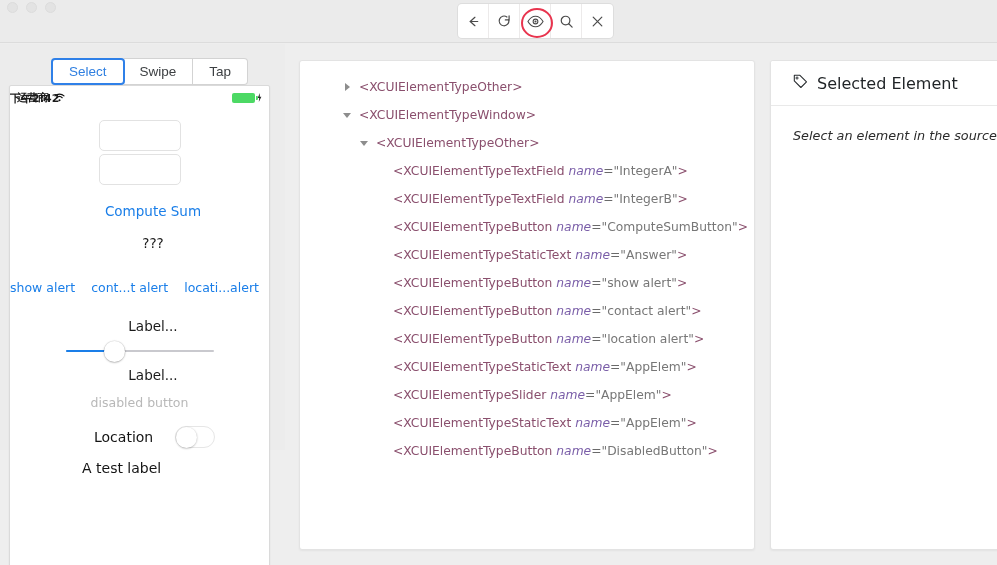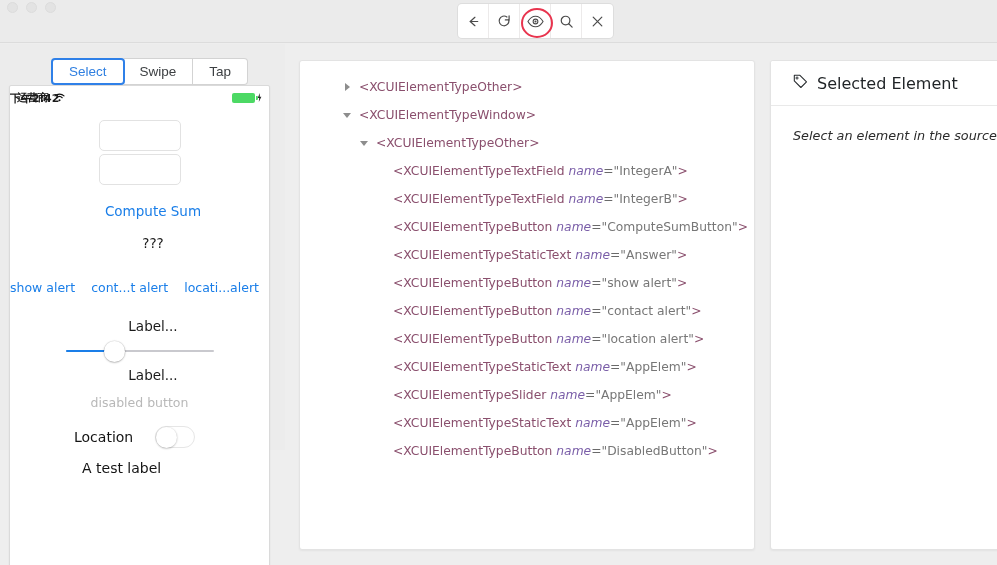--- a/index.html
+++ b/index.html
@@ -211,21 +211,21 @@
     margin-top: 12px;
     color: #b8b8b8;
     font-size: 12.5px;
     font-family: "DejaVu Sans", sans-serif;
     text-align: center;
   }
 
   .loc-row {
     display: flex; align-items: center;
     margin-top: 16px;
-    padding-left: 64px;
+    padding-left: 84px;
     gap: 22px;
   }
   .loc-label { font-size: 14px; color: #141414; font-family: "DejaVu Sans", sans-serif; }
   .switch {
     width: 40px; height: 22px;
     border-radius: 11px;
     background: #fff;
     border: 1px solid #e6e6e6;
     position: relative;
   }

